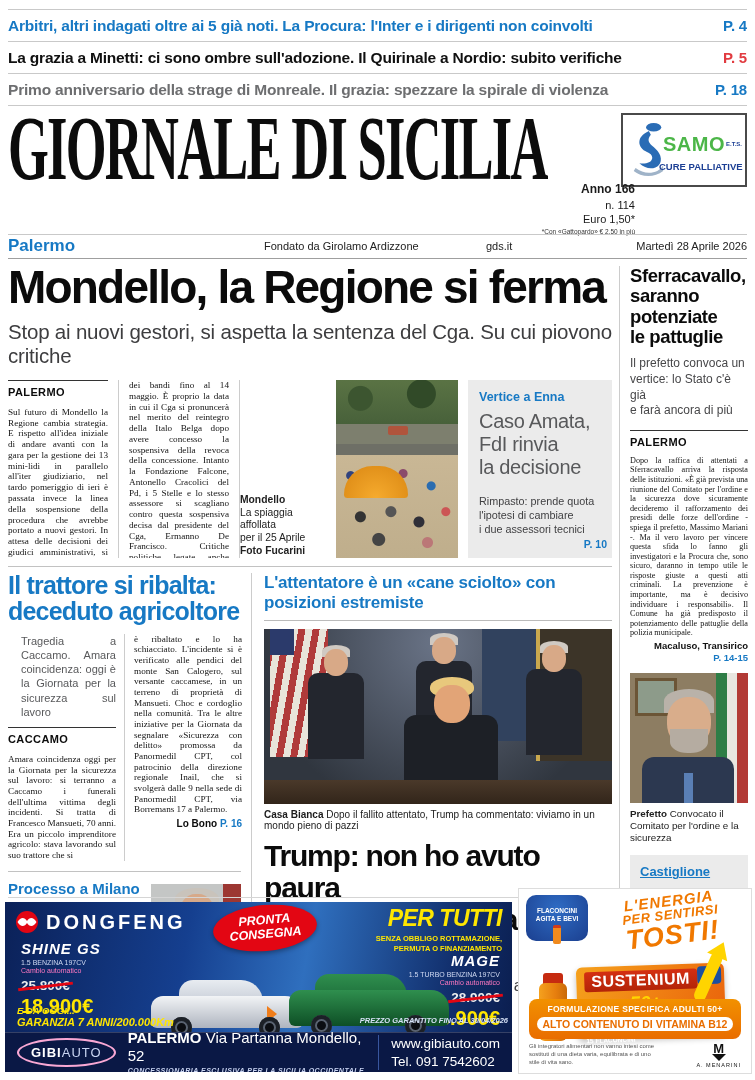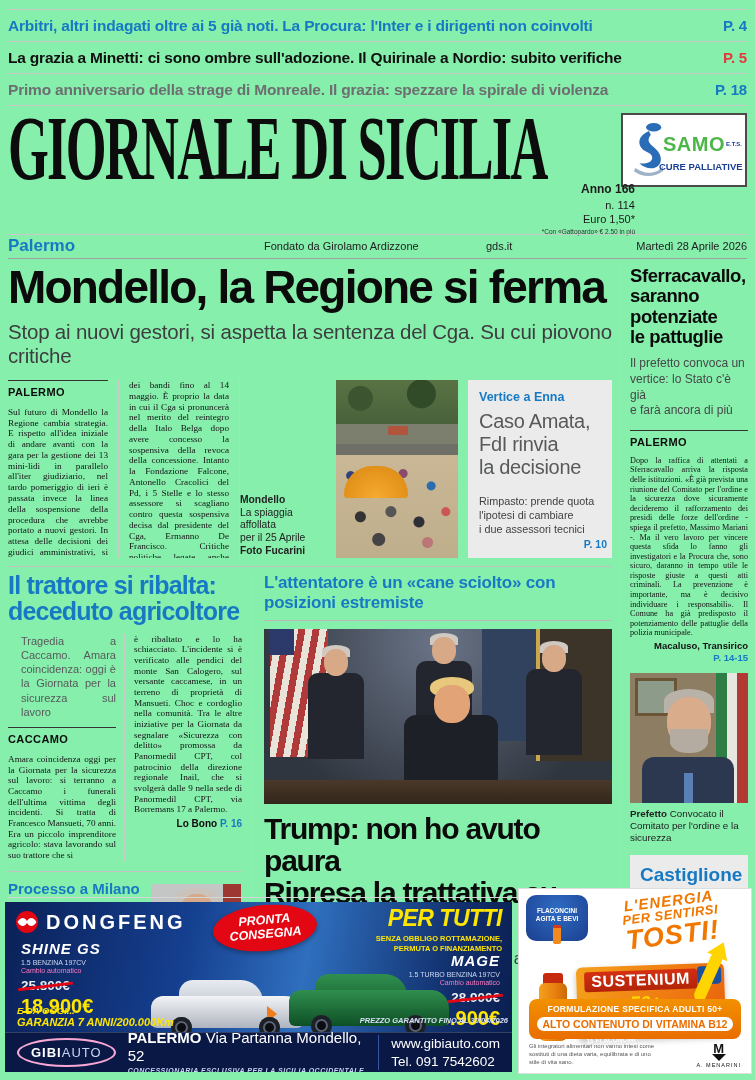--- a/index.html
+++ b/index.html
@@ -1,16 +1,16 @@
 <!DOCTYPE html>
 <html><head>
 <meta charset="utf-8">
 <style>
   html,body{margin:0;padding:0;background:#ddd;}
-  .page{position:relative;width:755px;height:1080px;margin:0 auto;background:#86efac;
+  .page{position:relative;width:755px;height:1080px;margin:0 auto;background:#ffffff;
         font-family:"Liberation Sans",sans-serif;color:#111;overflow:hidden;}
   .pre{white-space:pre-line;}
 
   
   .topstrip{position:absolute;left:8px;top:9px;width:739px;border-top:1px solid #c9c9c9;}
   .ts-row{display:flex;justify-content:space-between;align-items:center;height:31px;
           border-bottom:1px solid #c9c9c9;font-weight:bold;font-size:15.5px;letter-spacing:-0.2px;}
   .ts-row .pg{font-size:15px;flex:none;margin-left:12px;}
   .ts1{color:#1779c4;}.ts1 .pg{color:#1779c4;}
   .ts2{color:#101010;}.ts2 .pg{color:#e13b40;}
@@ -143,21 +143,21 @@
   .pf-flag{position:absolute;right:0;top:0;width:32px;height:100%;
      background:linear-gradient(90deg,#2e7d46 0 11px,#e8e6e0 11px 21px,#b23a35 21px 32px);}
   .pf-frame{position:absolute;left:5px;top:5px;width:36px;height:32px;border:3px solid #6b5536;background:#8d9b8a;}
   .pf-body{position:absolute;left:12px;bottom:0;width:92px;height:46px;background:#2c3850;border-radius:12px 12px 0 0;}
   .pf-tie{position:absolute;left:54px;bottom:0;width:9px;height:30px;background:#5a7fb5;}
   .pf-hair{position:absolute;left:34px;top:16px;width:50px;height:24px;background:#b9b2a9;border-radius:50% 50% 0 0;}
   .pf-head{position:absolute;left:37px;top:24px;width:44px;height:50px;background:#d9ad8b;border-radius:46%;}
   .pf-beard{position:absolute;left:40px;top:56px;width:38px;height:24px;background:#b5aca1;border-radius:0 0 46% 46%;}
   .pf-cap{font-size:9.8px;line-height:1.25;margin-top:5px;color:#222;}
   .cast-box{margin-top:11px;background:#ebebeb;padding:9px 10px;box-sizing:border-box;}
-  .cast-kicker{color:#1779c4;font-weight:bold;font-size:19px;}
+  .cast-kicker{color:#1779c4;font-weight:bold;font-size:13px;text-decoration:underline;}
   .cast-title{font-size:19px;color:#55565a;line-height:1.12;margin-top:6px;letter-spacing:-0.3px;}
   .cast-byline{text-align:right;font-size:10px;margin-top:10px;}
 
   .hr-bottom{position:absolute;left:8px;top:897px;width:739px;height:1px;background:#d5d5d5;}
 
   
   .ad-df{position:absolute;left:5px;top:902px;width:507px;height:170px;overflow:hidden;color:#fff;
      background:linear-gradient(100deg,#0b2158 0%,#153f8f 35%,#2f6fbe 58%,#12306e 85%,#0a1c4c 100%);}
   .df-logo{position:absolute;left:10px;top:8px;display:flex;align-items:center;gap:7px;}
   .df-name{font-size:20px;font-weight:bold;letter-spacing:3px;}
@@ -390,20 +390,24 @@
           <div class="person" style="left:262px;top:40px;">
               <div class="hr"></div>
               <div class="hd"></div>
             </div>
           <div class="trumpfig">
               <div class="thair"></div>
               <div class="thead"></div>
             </div>
           <div class="tpf-desk"></div>
         </div>
+        <div class="tp-cap">
+          <b>Casa Bianca</b>
+          <span>Dopo il fallito attentato, Trump ha commentato: viviamo in un mondo pieno di pazzi</span>
+        </div>
         <div class="tp-headline pre">Trump: non ho avuto paura
 Ripresa la trattativa su Hormuz</div>
         <div class="tp-sub">Per riaprire lo Stretto l'Iran chiede agli Usa un pacchetto di concessioni</div>
         <div class="tp-page pageref">P. 2-3</div>
       </div>
     </div>
   </div>
 
   <div class="vrule"></div>
   <div class="main-right">

